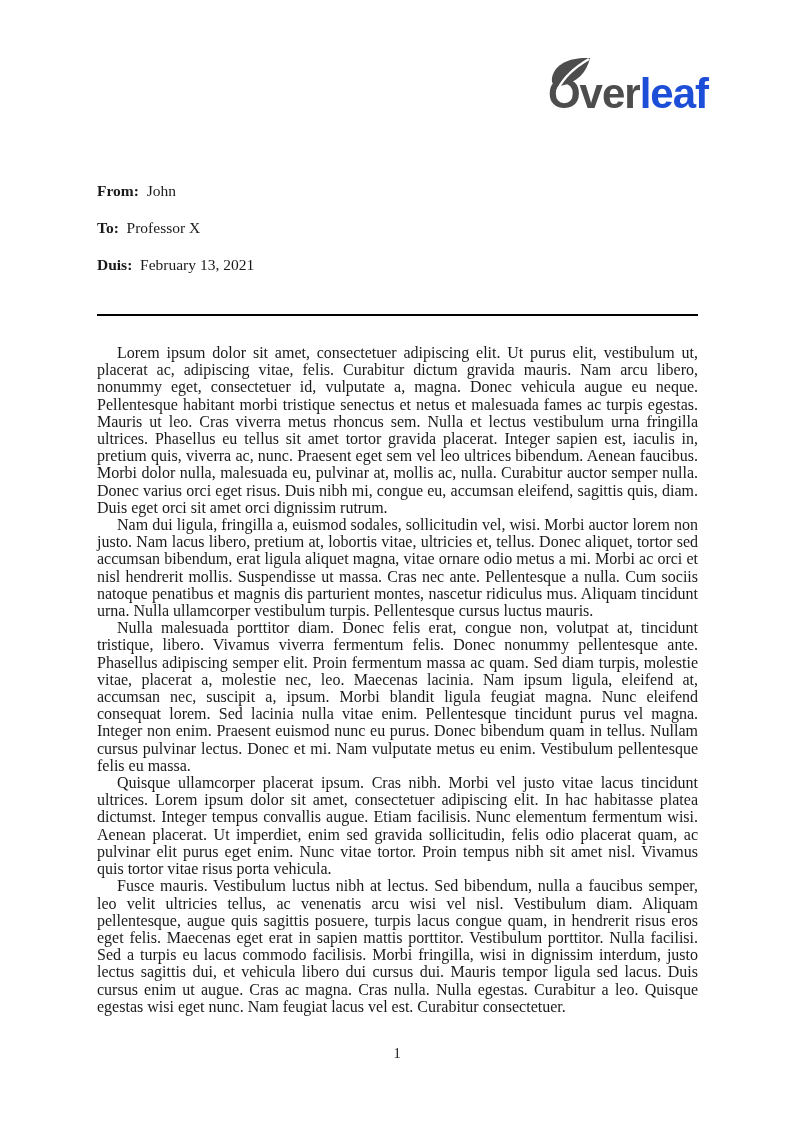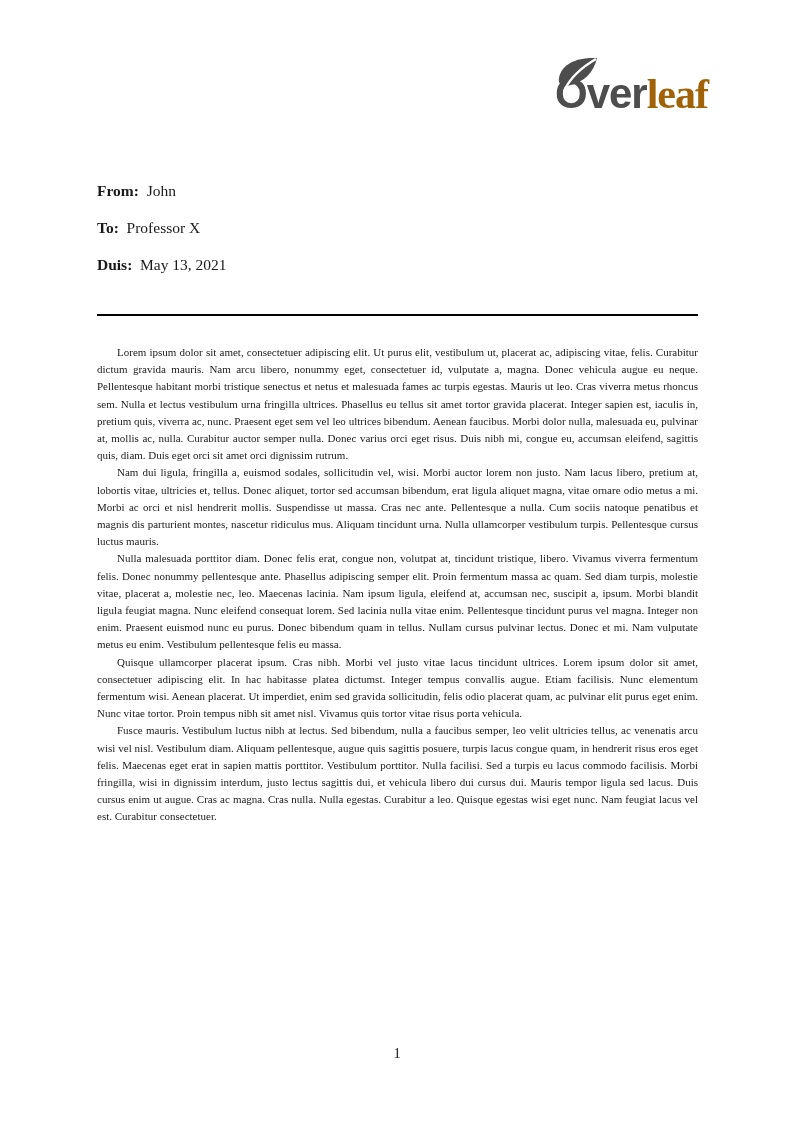--- a/index.html
+++ b/index.html
@@ -31,21 +31,21 @@
   .logo-mark { position: relative; display: inline-block; }
   .leaf-icon {
     position: absolute;
     top: -17px;
     left: 1px;
     width: 44px;
     height: 34px;
     pointer-events: none;
   }
   .logo-over { color: #4d4d4d; }
-  .logo-leaf { color: #a16207; font-family: Liberation Serif, serif; }
+  .logo-leaf { color: #1d4ed8; }
 
   
   .memo-header {
     position: absolute;
     top: 181px;
     left: 97px;
     right: 96px;
     font-size: 15.5px;
   }
   .memo-field { margin: 0 0 17px 0; line-height: 20px; }
@@ -61,21 +61,21 @@
   }
   .divider {
     border: none;
     border-top: 2px solid #000000;
     margin: 0 0 28px 0;
   }
   .doc-body p {
     margin: 0;
     text-align: justify;
     text-indent: 20px;
-    font-size: 11px;
+    font-size: 16px;
     line-height: 17.2px;
   }
 
   
   .page-footer {
     position: absolute;
     top: 1045px;
     left: 0;
     width: 100%;
     text-align: center;
@@ -101,21 +101,21 @@
     <p class="memo-field">
       <span class="memo-label">From:</span>&nbsp;
       <span class="memo-value">John</span>
     </p>
     <p class="memo-field">
       <span class="memo-label">To:</span>&nbsp;
       <span class="memo-value">Professor X</span>
     </p>
     <p class="memo-field">
       <span class="memo-label">Duis:</span>&nbsp;
-      <span class="memo-value">May 13, 2021</span>
+      <span class="memo-value">February 13, 2021</span>
     </p>
   </div>
 
   <div class="doc-body">
     <hr class="divider">
     <p>Lorem ipsum dolor sit amet, consectetuer adipiscing elit. Ut purus elit, vestibulum ut, placerat ac, adipiscing vitae, felis. Curabitur dictum gravida mauris. Nam arcu libero, nonummy eget, consectetuer id, vulputate a, magna. Donec vehicula augue eu neque. Pellentesque habitant morbi tristique senectus et netus et malesuada fames ac turpis egestas. Mauris ut leo. Cras viverra metus rhoncus sem. Nulla et lectus vestibulum urna fringilla ultrices. Phasellus eu tellus sit amet tortor gravida placerat. Integer sapien est, iaculis in, pretium quis, viverra ac, nunc. Praesent eget sem vel leo ultrices bibendum. Aenean faucibus. Morbi dolor nulla, malesuada eu, pulvinar at, mollis ac, nulla. Curabitur auctor semper nulla. Donec varius orci eget risus. Duis nibh mi, congue eu, accumsan eleifend, sagittis quis, diam. Duis eget orci sit amet orci dignissim rutrum.</p>
     <p>Nam dui ligula, fringilla a, euismod sodales, sollicitudin vel, wisi. Morbi auctor lorem non justo. Nam lacus libero, pretium at, lobortis vitae, ultricies et, tellus. Donec aliquet, tortor sed accumsan bibendum, erat ligula aliquet magna, vitae ornare odio metus a mi. Morbi ac orci et nisl hendrerit mollis. Suspendisse ut massa. Cras nec ante. Pellentesque a nulla. Cum sociis natoque penatibus et magnis dis parturient montes, nascetur ridiculus mus. Aliquam tincidunt urna. Nulla ullamcorper vestibulum turpis. Pellentesque cursus luctus mauris.</p>
     <p>Nulla malesuada porttitor diam. Donec felis erat, congue non, volutpat at, tincidunt tristique, libero. Vivamus viverra fermentum felis. Donec nonummy pellentesque ante. Phasellus adipiscing semper elit. Proin fermentum massa ac quam. Sed diam turpis, molestie vitae, placerat a, molestie nec, leo. Maecenas lacinia. Nam ipsum ligula, eleifend at, accumsan nec, suscipit a, ipsum. Morbi blandit ligula feugiat magna. Nunc eleifend consequat lorem. Sed lacinia nulla vitae enim. Pellentesque tincidunt purus vel magna. Integer non enim. Praesent euismod nunc eu purus. Donec bibendum quam in tellus. Nullam cursus pulvinar lectus. Donec et mi. Nam vulputate metus eu enim. Vestibulum pellentesque felis eu massa.</p>
     <p>Quisque ullamcorper placerat ipsum. Cras nibh. Morbi vel justo vitae lacus tincidunt ultrices. Lorem ipsum dolor sit amet, consectetuer adipiscing elit. In hac habitasse platea dictumst. Integer tempus convallis augue. Etiam facilisis. Nunc elementum fermentum wisi. Aenean placerat. Ut imperdiet, enim sed gravida sollicitudin, felis odio placerat quam, ac pulvinar elit purus eget enim. Nunc vitae tortor. Proin tempus nibh sit amet nisl. Vivamus quis tortor vitae risus porta vehicula.</p>
     <p>Fusce mauris. Vestibulum luctus nibh at lectus. Sed bibendum, nulla a faucibus semper, leo velit ultricies tellus, ac venenatis arcu wisi vel nisl. Vestibulum diam. Aliquam pellentesque, augue quis sagittis posuere, turpis lacus congue quam, in hendrerit risus eros eget felis. Maecenas eget erat in sapien mattis porttitor. Vestibulum porttitor. Nulla facilisi. Sed a turpis eu lacus commodo facilisis. Morbi fringilla, wisi in dignissim interdum, justo lectus sagittis dui, et vehicula libero dui cursus dui. Mauris tempor ligula sed lacus. Duis cursus enim ut augue. Cras ac magna. Cras nulla. Nulla egestas. Curabitur a leo. Quisque egestas wisi eget nunc. Nam feugiat lacus vel est. Curabitur consectetuer.</p>

